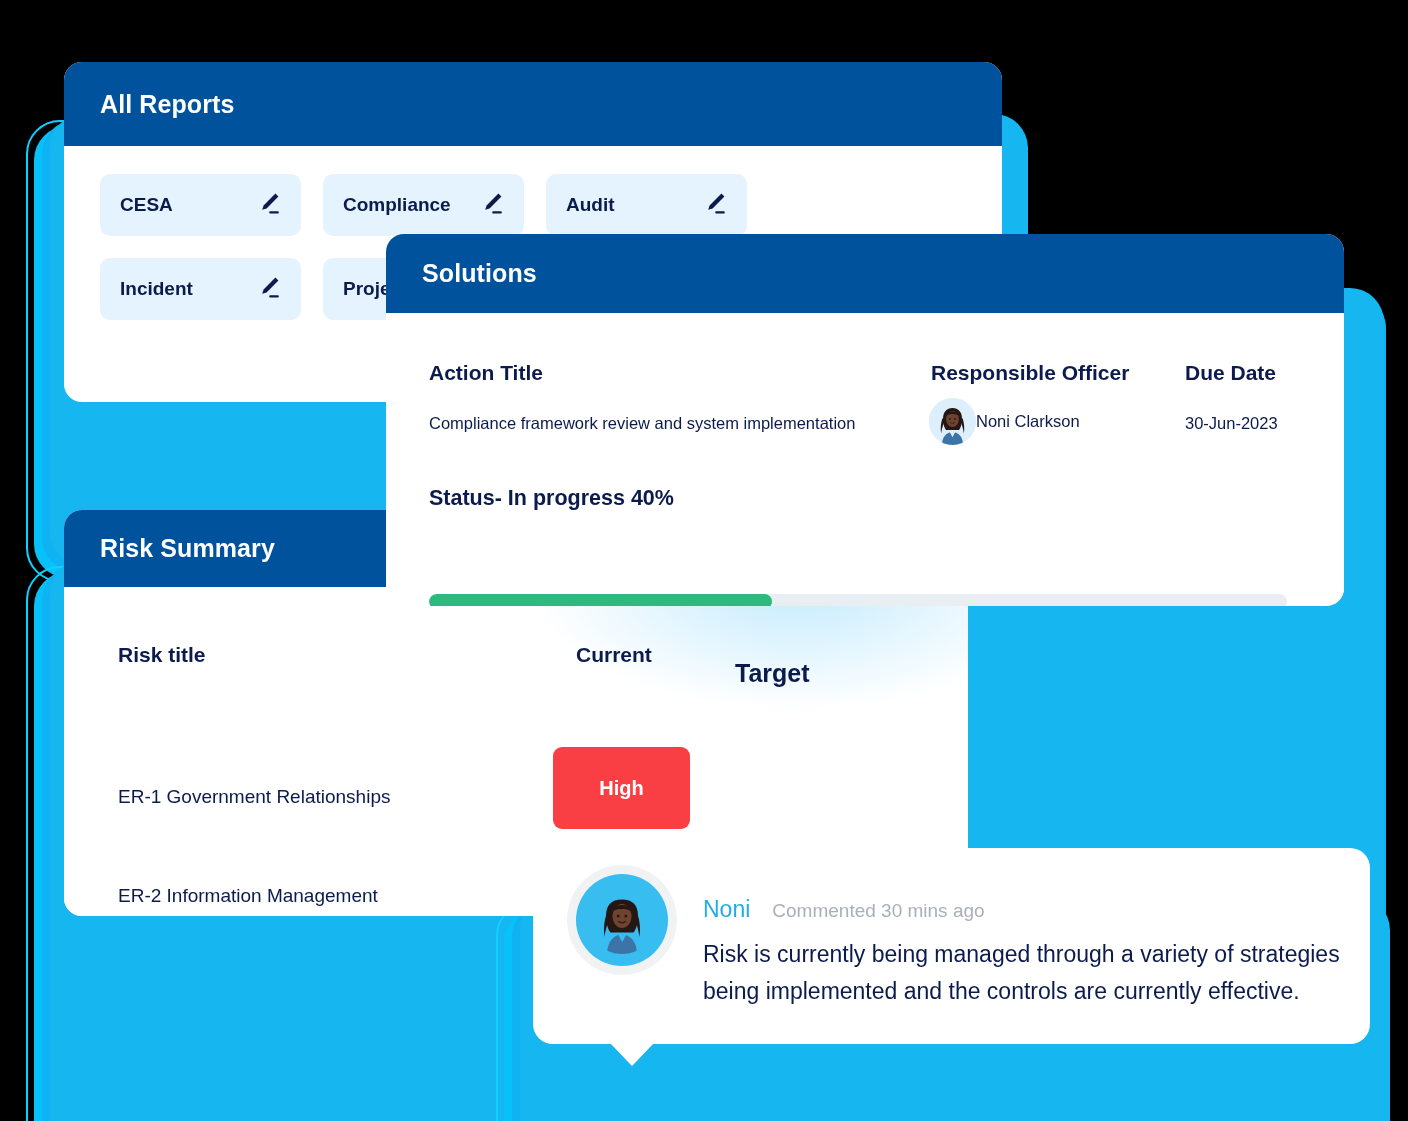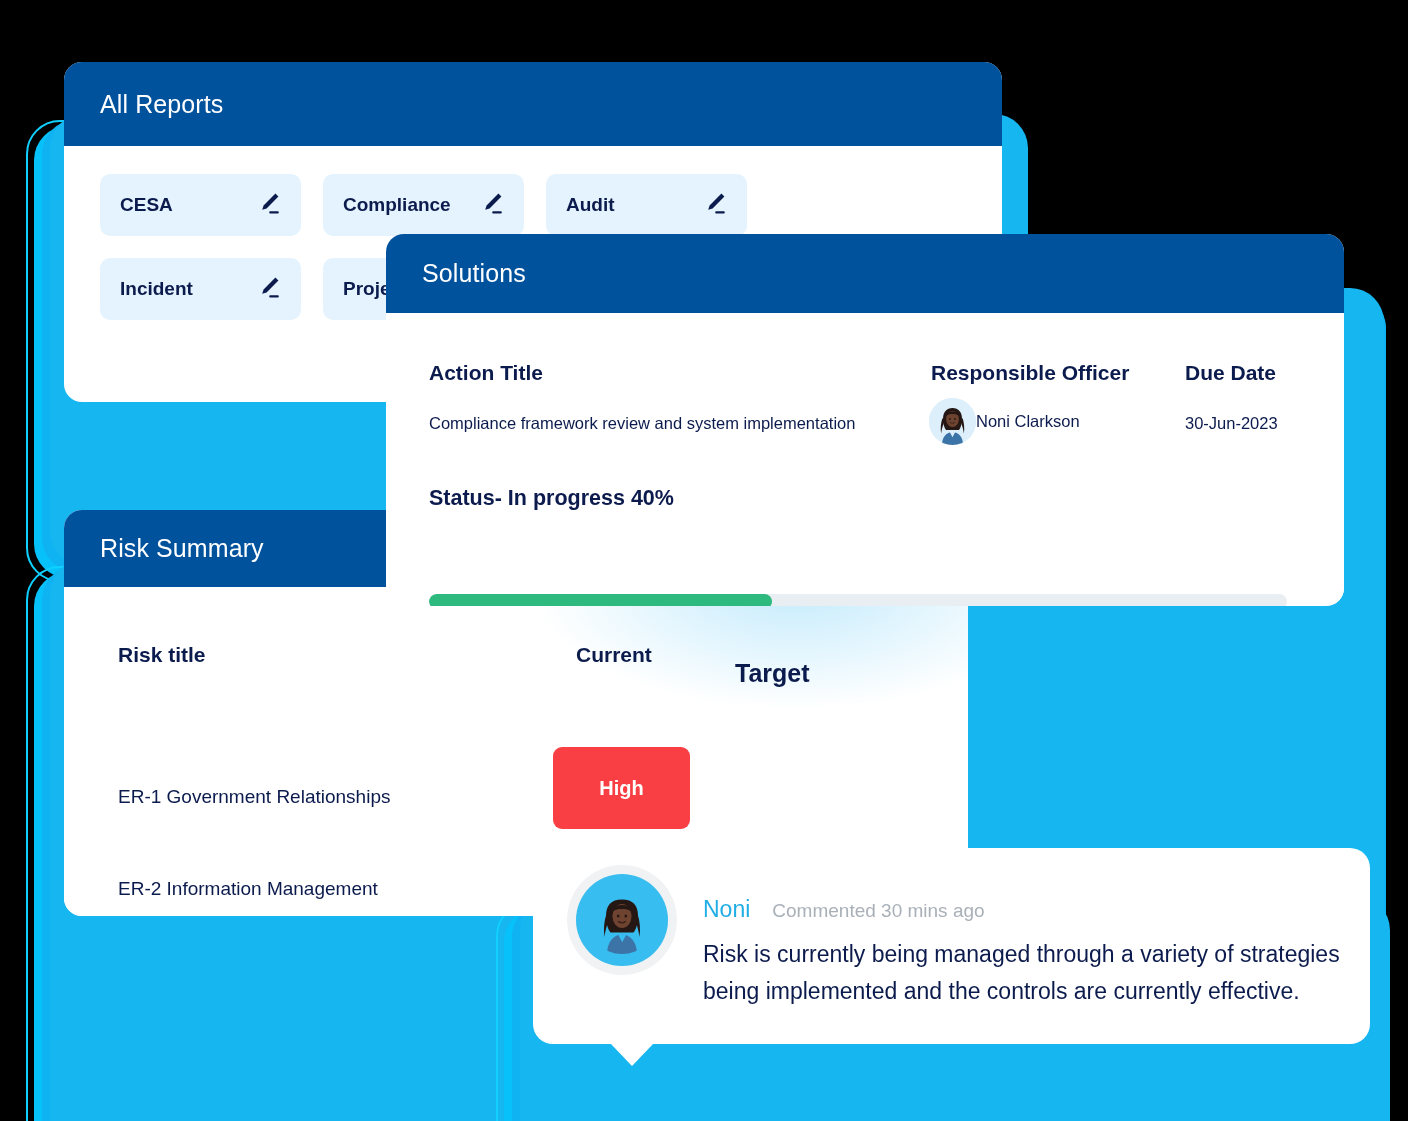--- a/index.html
+++ b/index.html
@@ -36,21 +36,21 @@
   .card {
     position: absolute;
     background: #FFFFFF;
     border-radius: 18px;
     overflow: hidden;
   }
   .card-header {
     background: #00529D;
     color: #FFFFFF;
     font-size: 25px;
-    font-weight: normal;
+    font-weight: bold;
     letter-spacing: .1px;
     display: flex;
     align-items: center;
     padding-left: 36px;
   }
   .card-body { background: #FFFFFF; text-align: center; }
 
   
   #card-reports { left: 64px; top: 62px; width: 938px; height: 340px; }
   #card-reports .card-header { height: 84px; }
@@ -140,21 +140,21 @@
   #card-risk .card-header { height: 77px; }
   #card-risk .card-body { position: relative; height: 329px; }
 
   .risk-el { position: absolute; color: #0C1B4D; }
   #risk-h-title { left: 54px; top: 56px; font-size: 21px; font-weight: bold; }
   #risk-h-current { left: 512px; top: 56px; font-size: 21px; font-weight: bold; }
   #risk-h-target  { left: 671px; top: 72px; font-size: 25px; font-weight: bold; }
 
   .risk-name { font-size: 19px; }
   #risk-name-0 { left: 54px; top: 199px; }
-  #risk-name-1 { left: 54px; top: 291px; }
+  #risk-name-1 { left: 54px; top: 298px; }
 
   .risk-badge {
     position: absolute;
     width: 137px; height: 82px;
     border-radius: 9px;
     color: #FFFFFF;
     font-size: 20px;
     font-weight: bold;
     display: flex;
     align-items: center;

